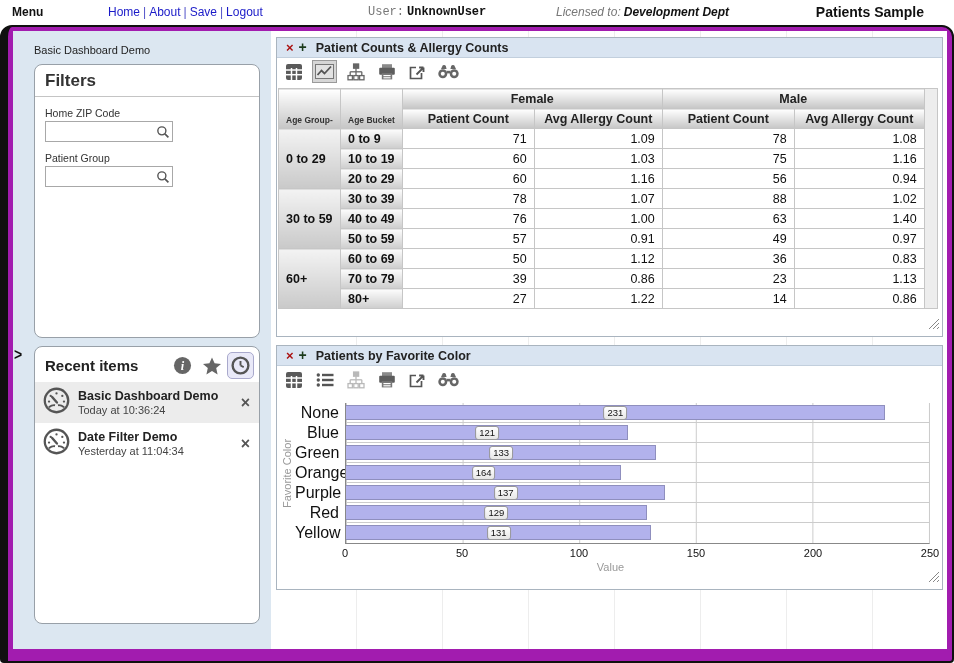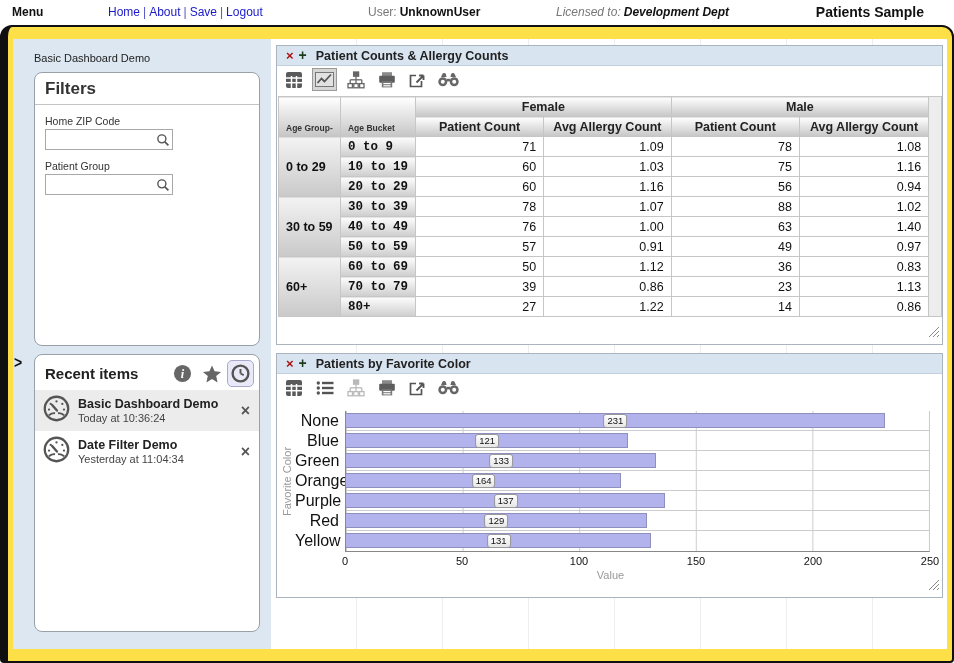--- a/index.html
+++ b/index.html
@@ -8,28 +8,28 @@
     width:954px; height:663px; position:relative; overflow:hidden;
     font-family:"Liberation Sans", sans-serif; background:#fff; color:#111;
   }
   
   .topnav { position:absolute; top:0; left:0; width:954px; height:25px; background:#fff; }
   .menu-label { position:absolute; left:12px; top:5px; font-size:12px; font-weight:bold; }
   .nav-links { position:absolute; left:108px; top:5px; font-size:12px; }
   .nav-links .link { color:#1a1ac8; cursor:pointer; }
   .nav-links .sep { color:#5050c8; padding:0 3px; }
   .user-block, .license-block { position:absolute; top:5px; font-size:12px; color:#777; }
-  .user-block { left:368px; } .license-block { left:556px;font-style:italic; }
+  .user-block { left:368px;font-family:Liberation Mono, monospace; } .license-block { left:556px;font-style:italic; }
   .user-block b, .license-block b { color:#111; margin-left:3px; }
   .app-title { position:absolute; right:30px; top:4px; font-size:14px; font-weight:bold; color:#111; }
 
   
-  .frame { position:absolute; top:25px; left:0; right:0; bottom:0; background:#fde047;
+  .frame { position:absolute; top:25px; left:0; right:0; bottom:0; background:#a21caf;
            border:2px solid #101010; border-left-width:8px; border-radius:12px 12px 4px 4px;
-           padding:12px 5px 12px 5px; }
+           padding:4px 5px 12px 5px; }
   .inner { display:flex; width:100%; height:100%; background:#dce7f1; overflow:hidden; }
 
   
   .sidebar { width:258px; flex:0 0 258px; position:relative; background:#dce7f1; }
   .side-title { font-size:11px; color:#222; margin:13px 0 8px 21px; }
   .box { background:#fff; border:1px solid #98a0a8; border-radius:8px; margin-left:21px; width:226px; }
   .filters-box { height:274px; overflow:hidden; }
   .box-header { font-weight:bold; font-size:17px; color:#333; padding:6px 10px 5px 10px; border-bottom:1px solid #c4c4c4; }
   .f-label { font-size:10.5px; color:#333; margin:10px 0 2px 10px; }
   .search-box { margin-left:10px; width:128px; height:21px; border:1px solid #a8a8a8; background:#fff;
@@ -70,21 +70,21 @@
   .tool-btn.disabled { opacity:0.45; }
   .resize-handle { position:absolute; right:3px; bottom:3px; cursor:nwse-resize; }
 
   
   .table-area { display:flex; align-items:stretch; padding:3px 0 0 1px; }
   table.grid { border-collapse:collapse; font-size:12.5px; table-layout:fixed; }
   .grid th, .grid td { border:1px solid #c6c6c6; padding:1px 7px; height:20px; overflow:hidden; white-space:nowrap; }
   .grid thead th { background:linear-gradient(#ffffff,#c6c6c6); font-weight:bold; color:#222; text-align:center; }
   .grid th.small-h { font-size:8.5px; color:#333; text-align:left; vertical-align:bottom; padding-bottom:3px; }
   .grid td.num { text-align:right; color:#111; background:#fff; }
-  .grid td.bucket { background:linear-gradient(#fdfdfd,#cdcdcd); font-weight:bold;font-family:Liberation Mono, monospace; }
+  .grid td.bucket { background:linear-gradient(#fdfdfd,#cdcdcd); font-weight:bold; }
   .grid td.group { background:linear-gradient(#f3f3f3,#c9c9c9); font-weight:bold; vertical-align:middle; }
   .scroll-strip { width:13px; background:#ededed; border:1px solid #c6c6c6; border-left:none; }
 
   
   .chart { padding:10px 0 0 2px; }
   .chart-body { display:flex; }
   .ylab { width:16px; display:flex; align-items:center; justify-content:center; color:#999; font-size:11px;
           writing-mode:vertical-rl; transform:rotate(180deg); }
   .ycats { width:50px; }
   .ycats div { height:20px; line-height:20px; text-align:right; padding-right:6px; font-size:16px; color:#111; }

